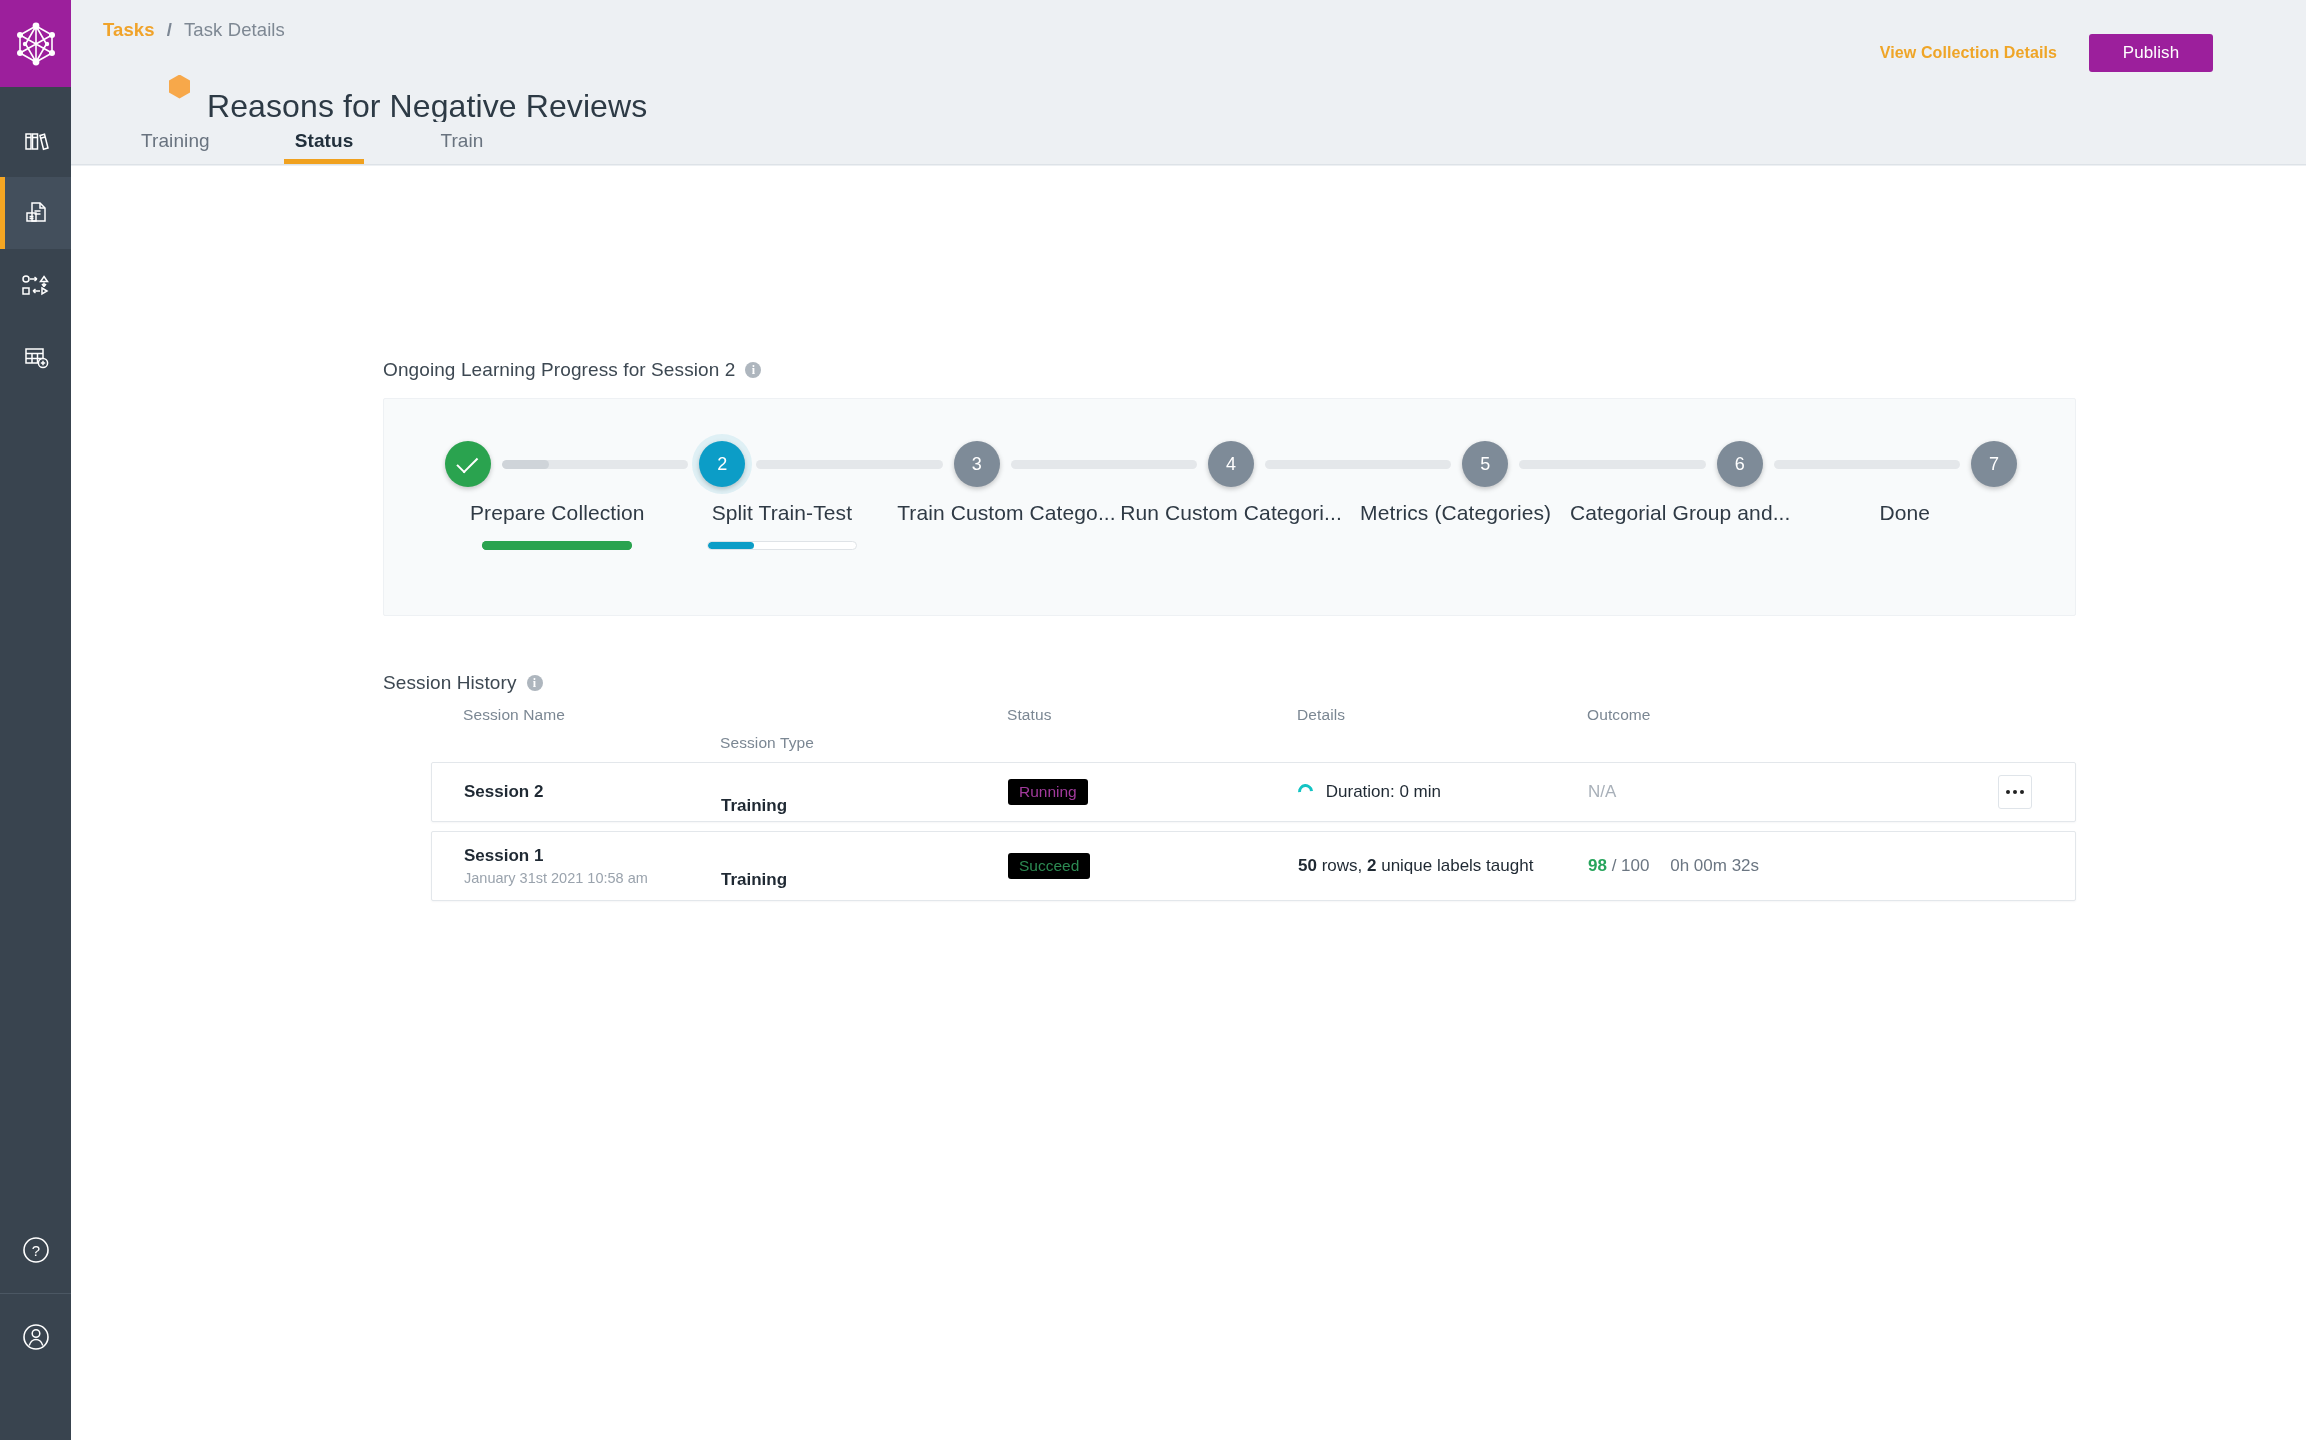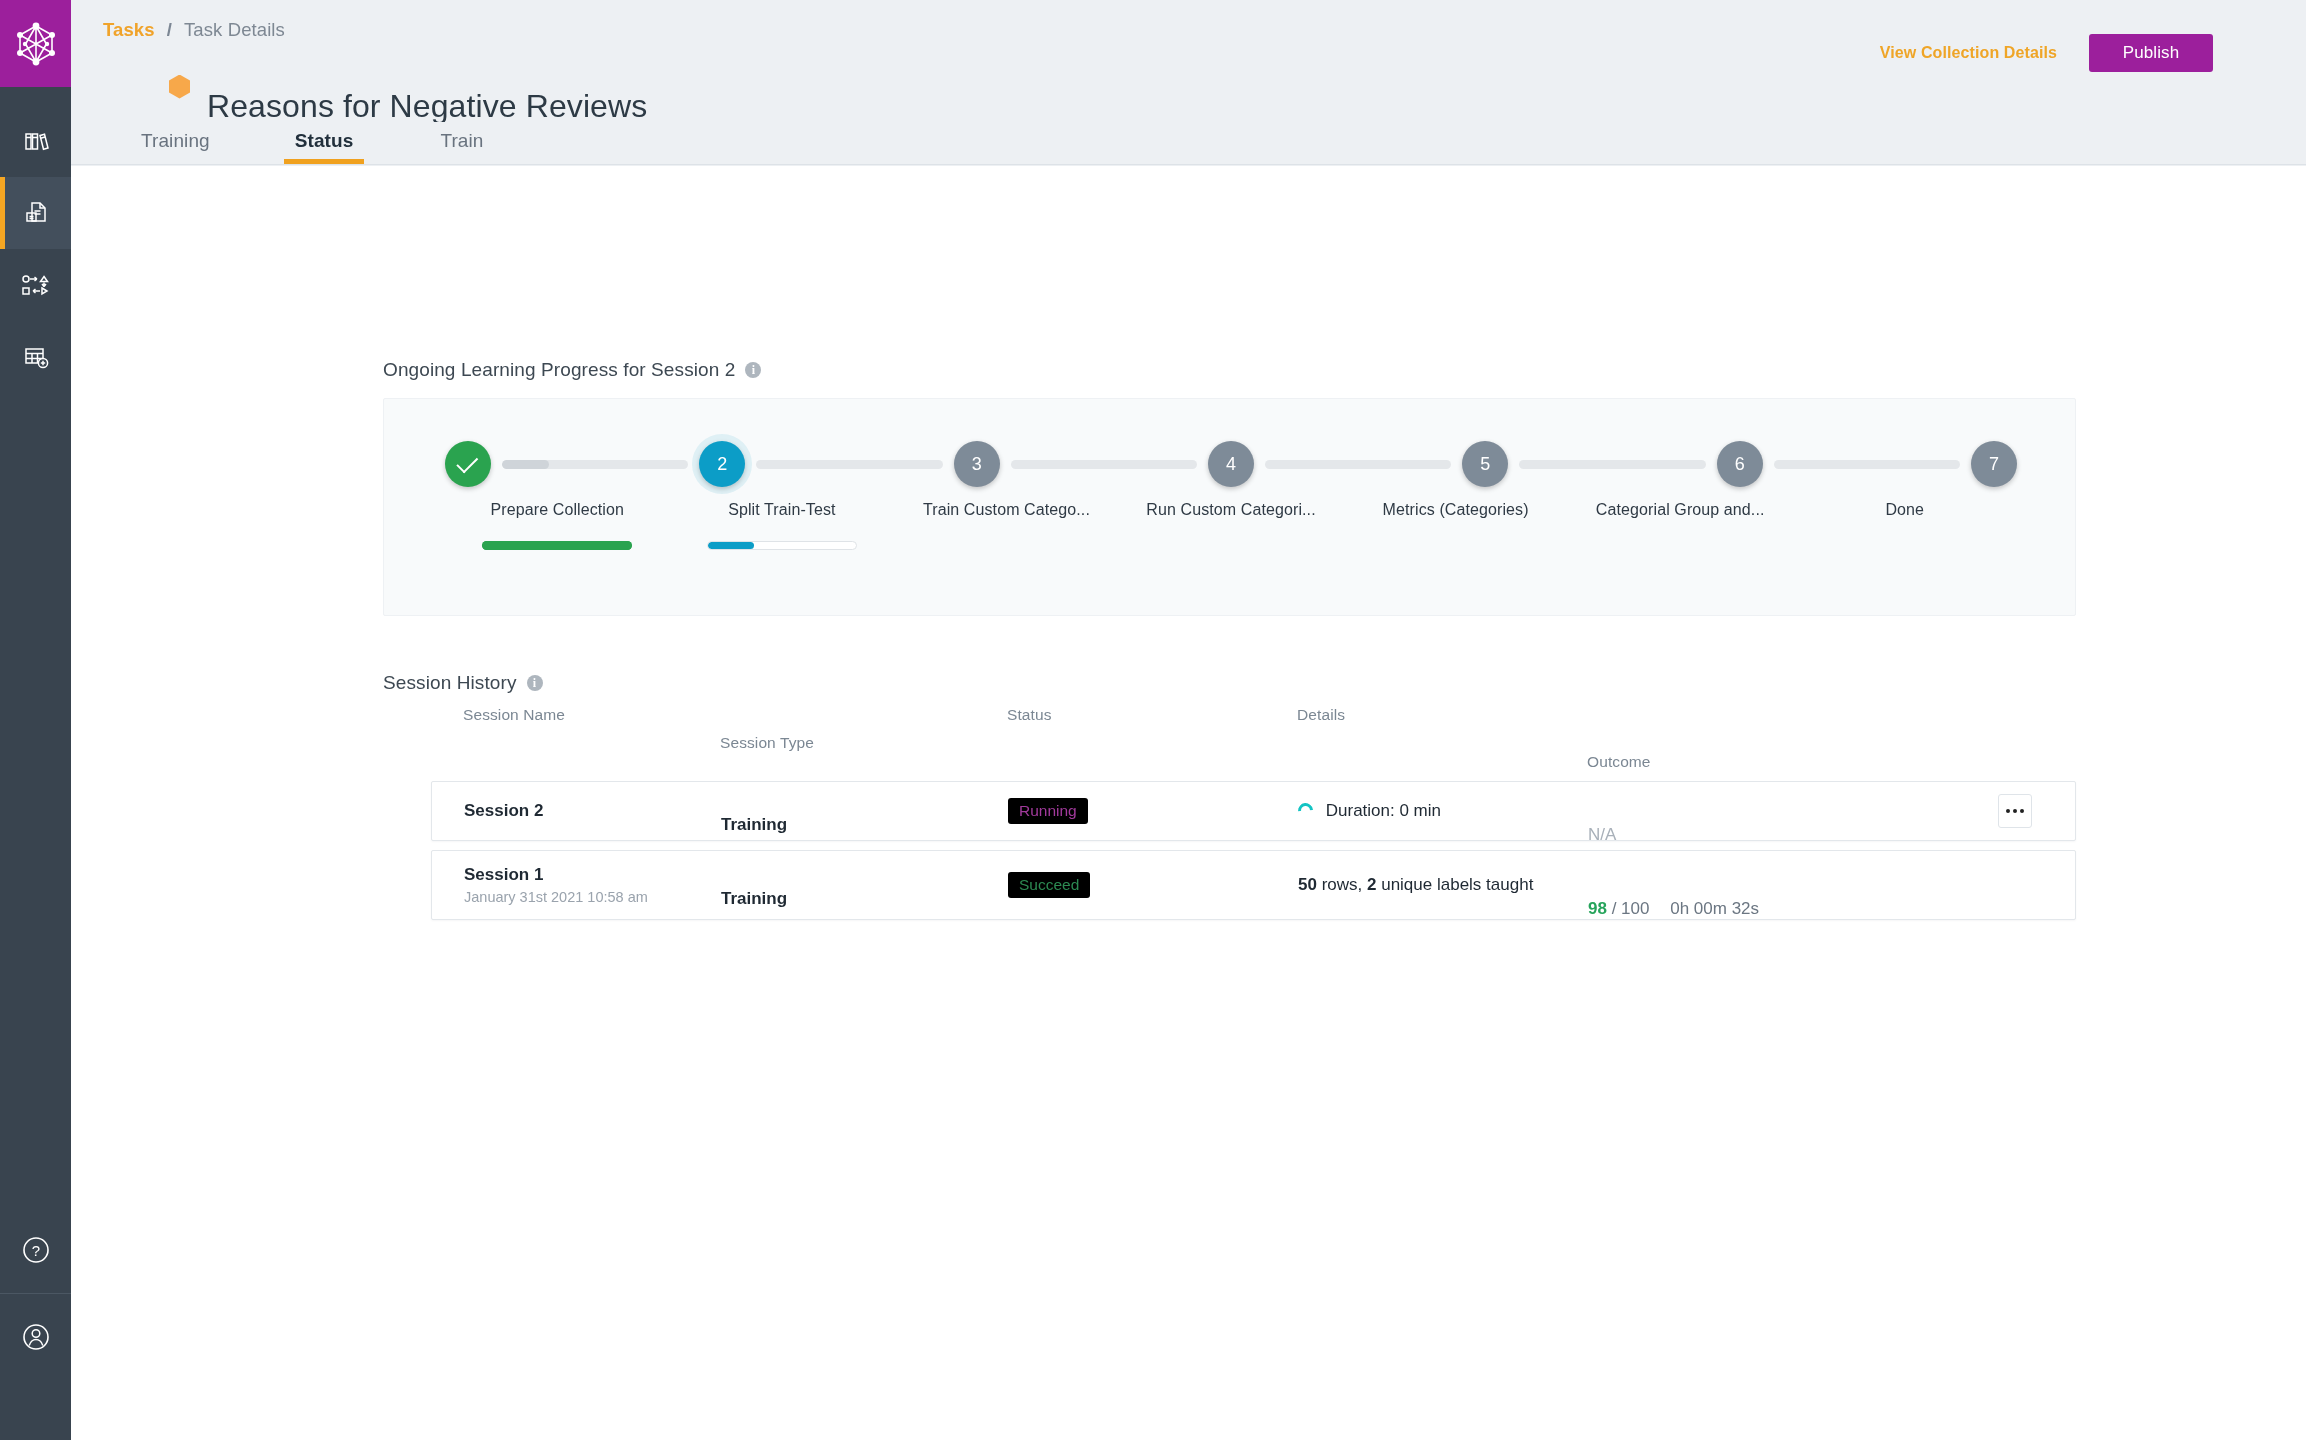--- a/index.html
+++ b/index.html
@@ -153,21 +153,21 @@
   }
   .connector .fill { position: absolute; left:0; top:0; bottom:0; background:#cfd4d9; border-radius:5px; }
   .check { width: 20px; height: 11px; border-left: 2.6px solid #fff; border-bottom: 2.6px solid #fff;
            transform: rotate(-45deg) translate(1px,-2px); }
 
   .step-labels {
     position: absolute; left: 61px; top: 102px;
     width: 1572px; display: flex;
   }
   .step-label {
-    font-size: 16px; color: #2f3a45; text-align: center;
+    font-size: 21px; color: #2f3a45; text-align: center;
     white-space: nowrap; letter-spacing: .1px;
   }
   .mini-bars { position: absolute; left: 61px; top: 142px; width: 1572px; display: flex; }
   .mini-slot { display: flex; justify-content: center; }
   .mini-bar {
     width: 150px; height: 9px; border-radius: 5px;
     background: #fff; border: 1px solid #dfe3e7;
     position: relative; overflow: hidden;
   }
   .mini-bar .mfill { position: absolute; left:0; top:0; bottom:0; border-radius: 5px; }
@@ -210,21 +210,21 @@
     background: #fff; display: flex; align-items: center; justify-content: center;
     gap: 3px; cursor: pointer;
   }
   .kebab i { width: 4px; height: 4px; border-radius: 50%; background: #222; display: block; }
 
   
   .c-name { width: 289px; padding-left: 32px; }
   .c-type { width: 287px; margin-top: 28px; }
   .c-status { width: 290px; }
   .c-details { width: 290px; }
-  .c-outcome { flex: 1 1 auto; margin-top: 47px; }
+  .c-outcome { flex: 1 1 auto; }
   .c-actions { width: 120px; display: flex; justify-content: center; }
   .thead .c-name { padding-left: 32px; }
 </style>
 </head>
 <body>
 
 <div id="app">
 
   <div class="rail">
     <div class="rail-logo">

